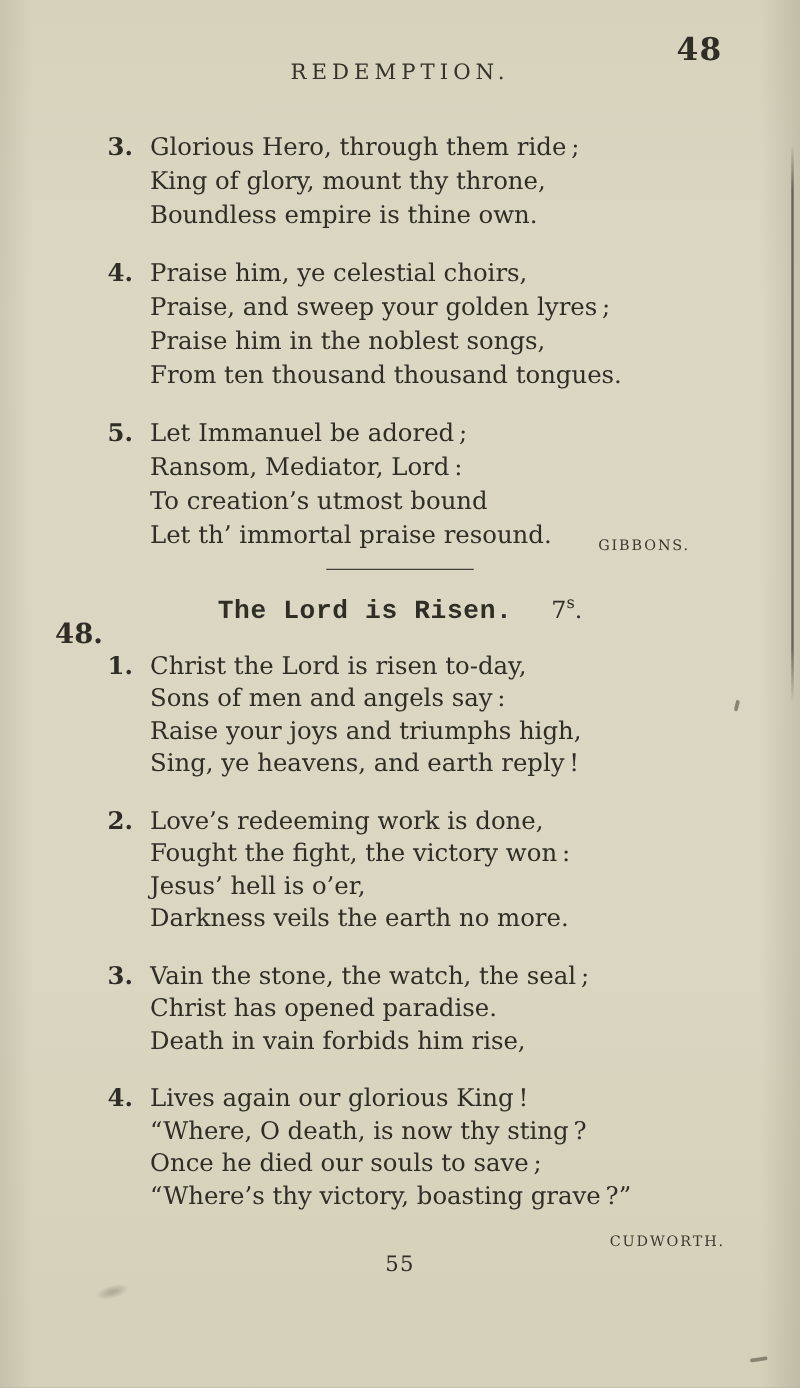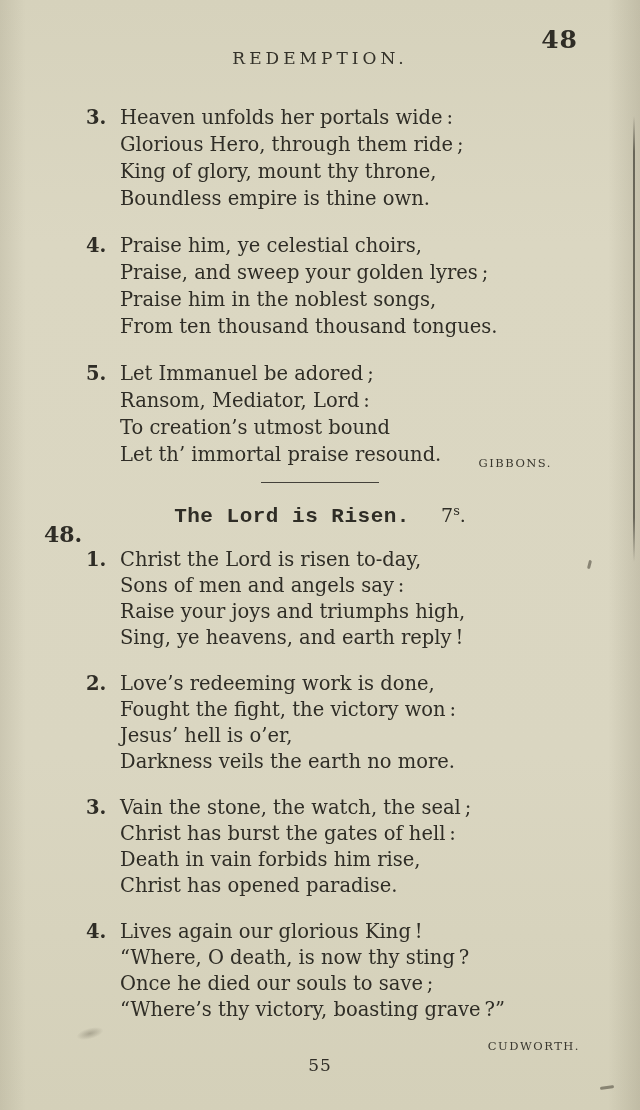--- a/index.html
+++ b/index.html
@@ -142,21 +142,20 @@
   <header class="page-header">
     <div class="running-title">REDEMPTION.</div>
     <div class="corner-number">48</div>
   </header>
 
   <section class="verses section-1">
 
     <div class="verse">
       <span class="verse-num">3.</span>
       <span class="verse-lines">
-        <span class="line">Heaven unfolds her portals wide :</span>
         <span class="line">Glorious Hero, through them ride ;</span>
         <span class="line">King of glory, mount thy throne,</span>
         <span class="line">Boundless empire is thine own.</span>
       </span>
     </div>
 
     <div class="verse">
       <span class="verse-num">4.</span>
       <span class="verse-lines">
         <span class="line">Praise him, ye celestial choirs,</span>
@@ -207,23 +206,22 @@
         <span class="line">Fought the fight, the victory won :</span>
         <span class="line">Jesus’ hell is o’er,</span>
         <span class="line">Darkness veils the earth no more.</span>
       </span>
     </div>
 
     <div class="verse">
       <span class="verse-num">3.</span>
       <span class="verse-lines">
         <span class="line">Vain the stone, the watch, the seal ;</span>
-        <span class="line">Christ has burst the gates of hell :</span>
+        <span class="line">Christ has opened paradise.</span>
         <span class="line">Death in vain forbids him rise,</span>
-        <span class="line">Christ has opened paradise.</span>
       </span>
     </div>
 
     <div class="verse">
       <span class="verse-num">4.</span>
       <span class="verse-lines">
         <span class="line">Lives again our glorious King !</span>
         <span class="line">“Where, O death, is now thy sting ?</span>
         <span class="line">Once he died our souls to save ;</span>
         <span class="line">“Where’s thy victory, boasting grave ?”</span>

